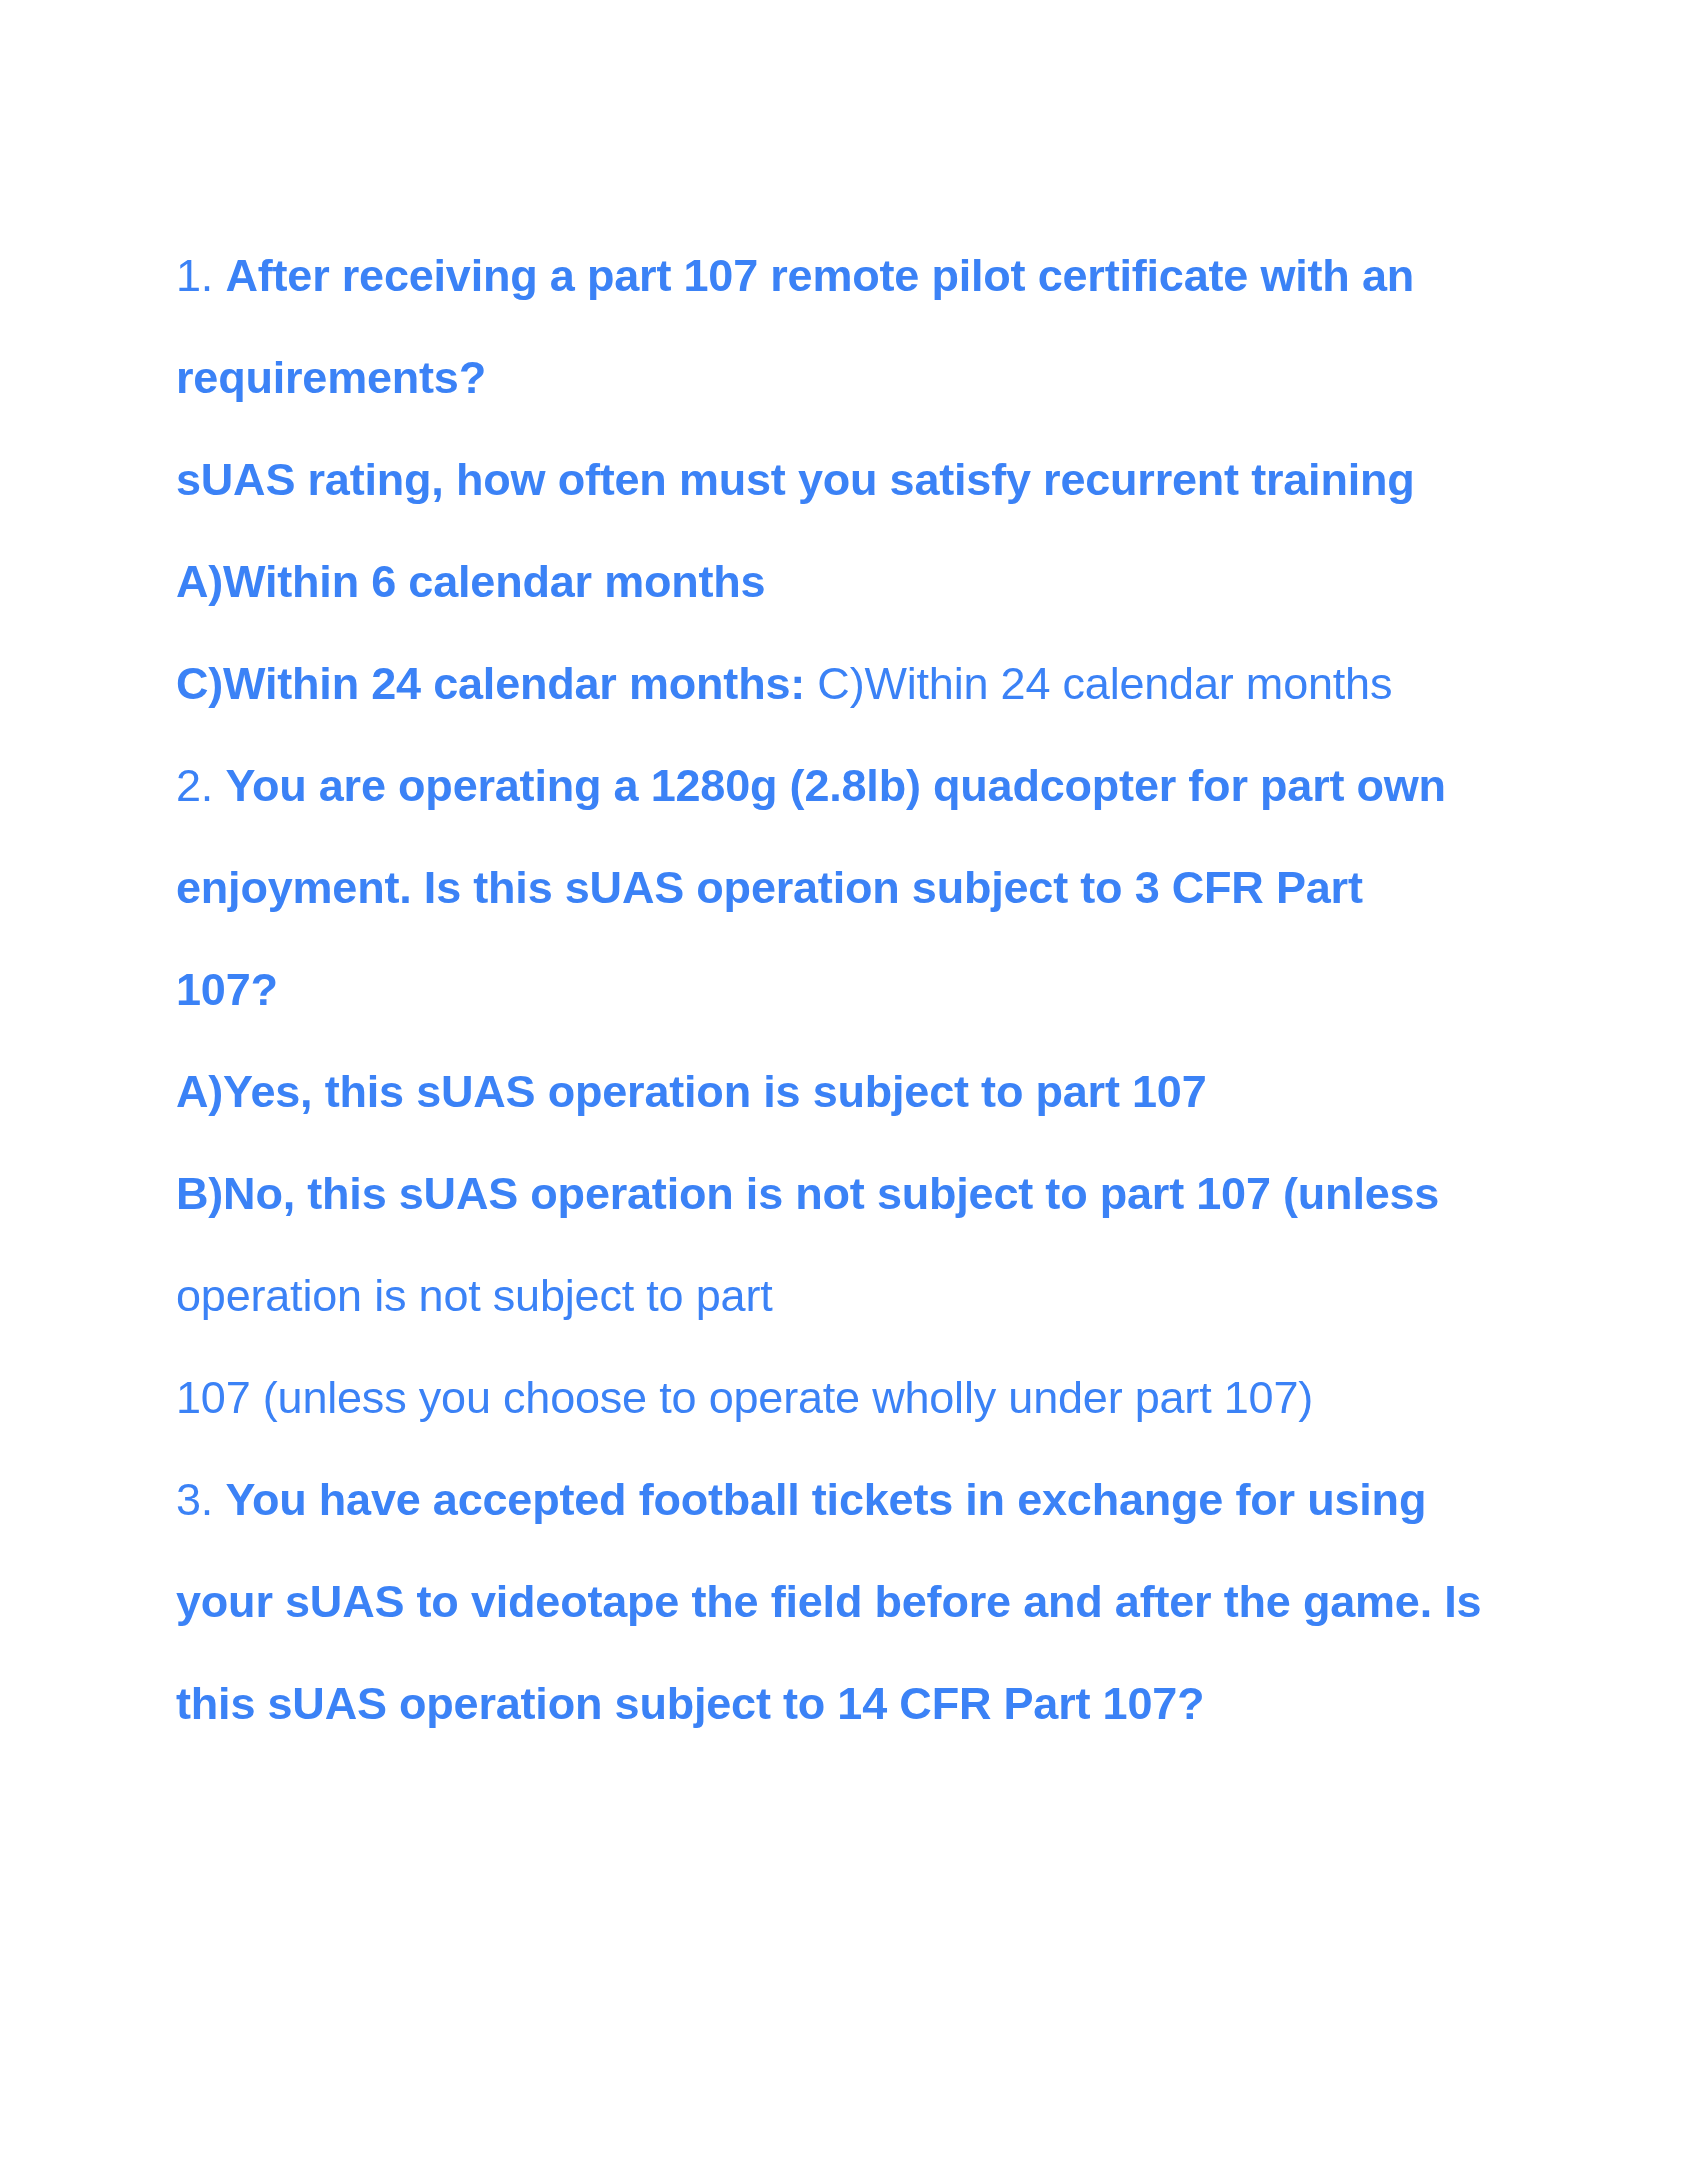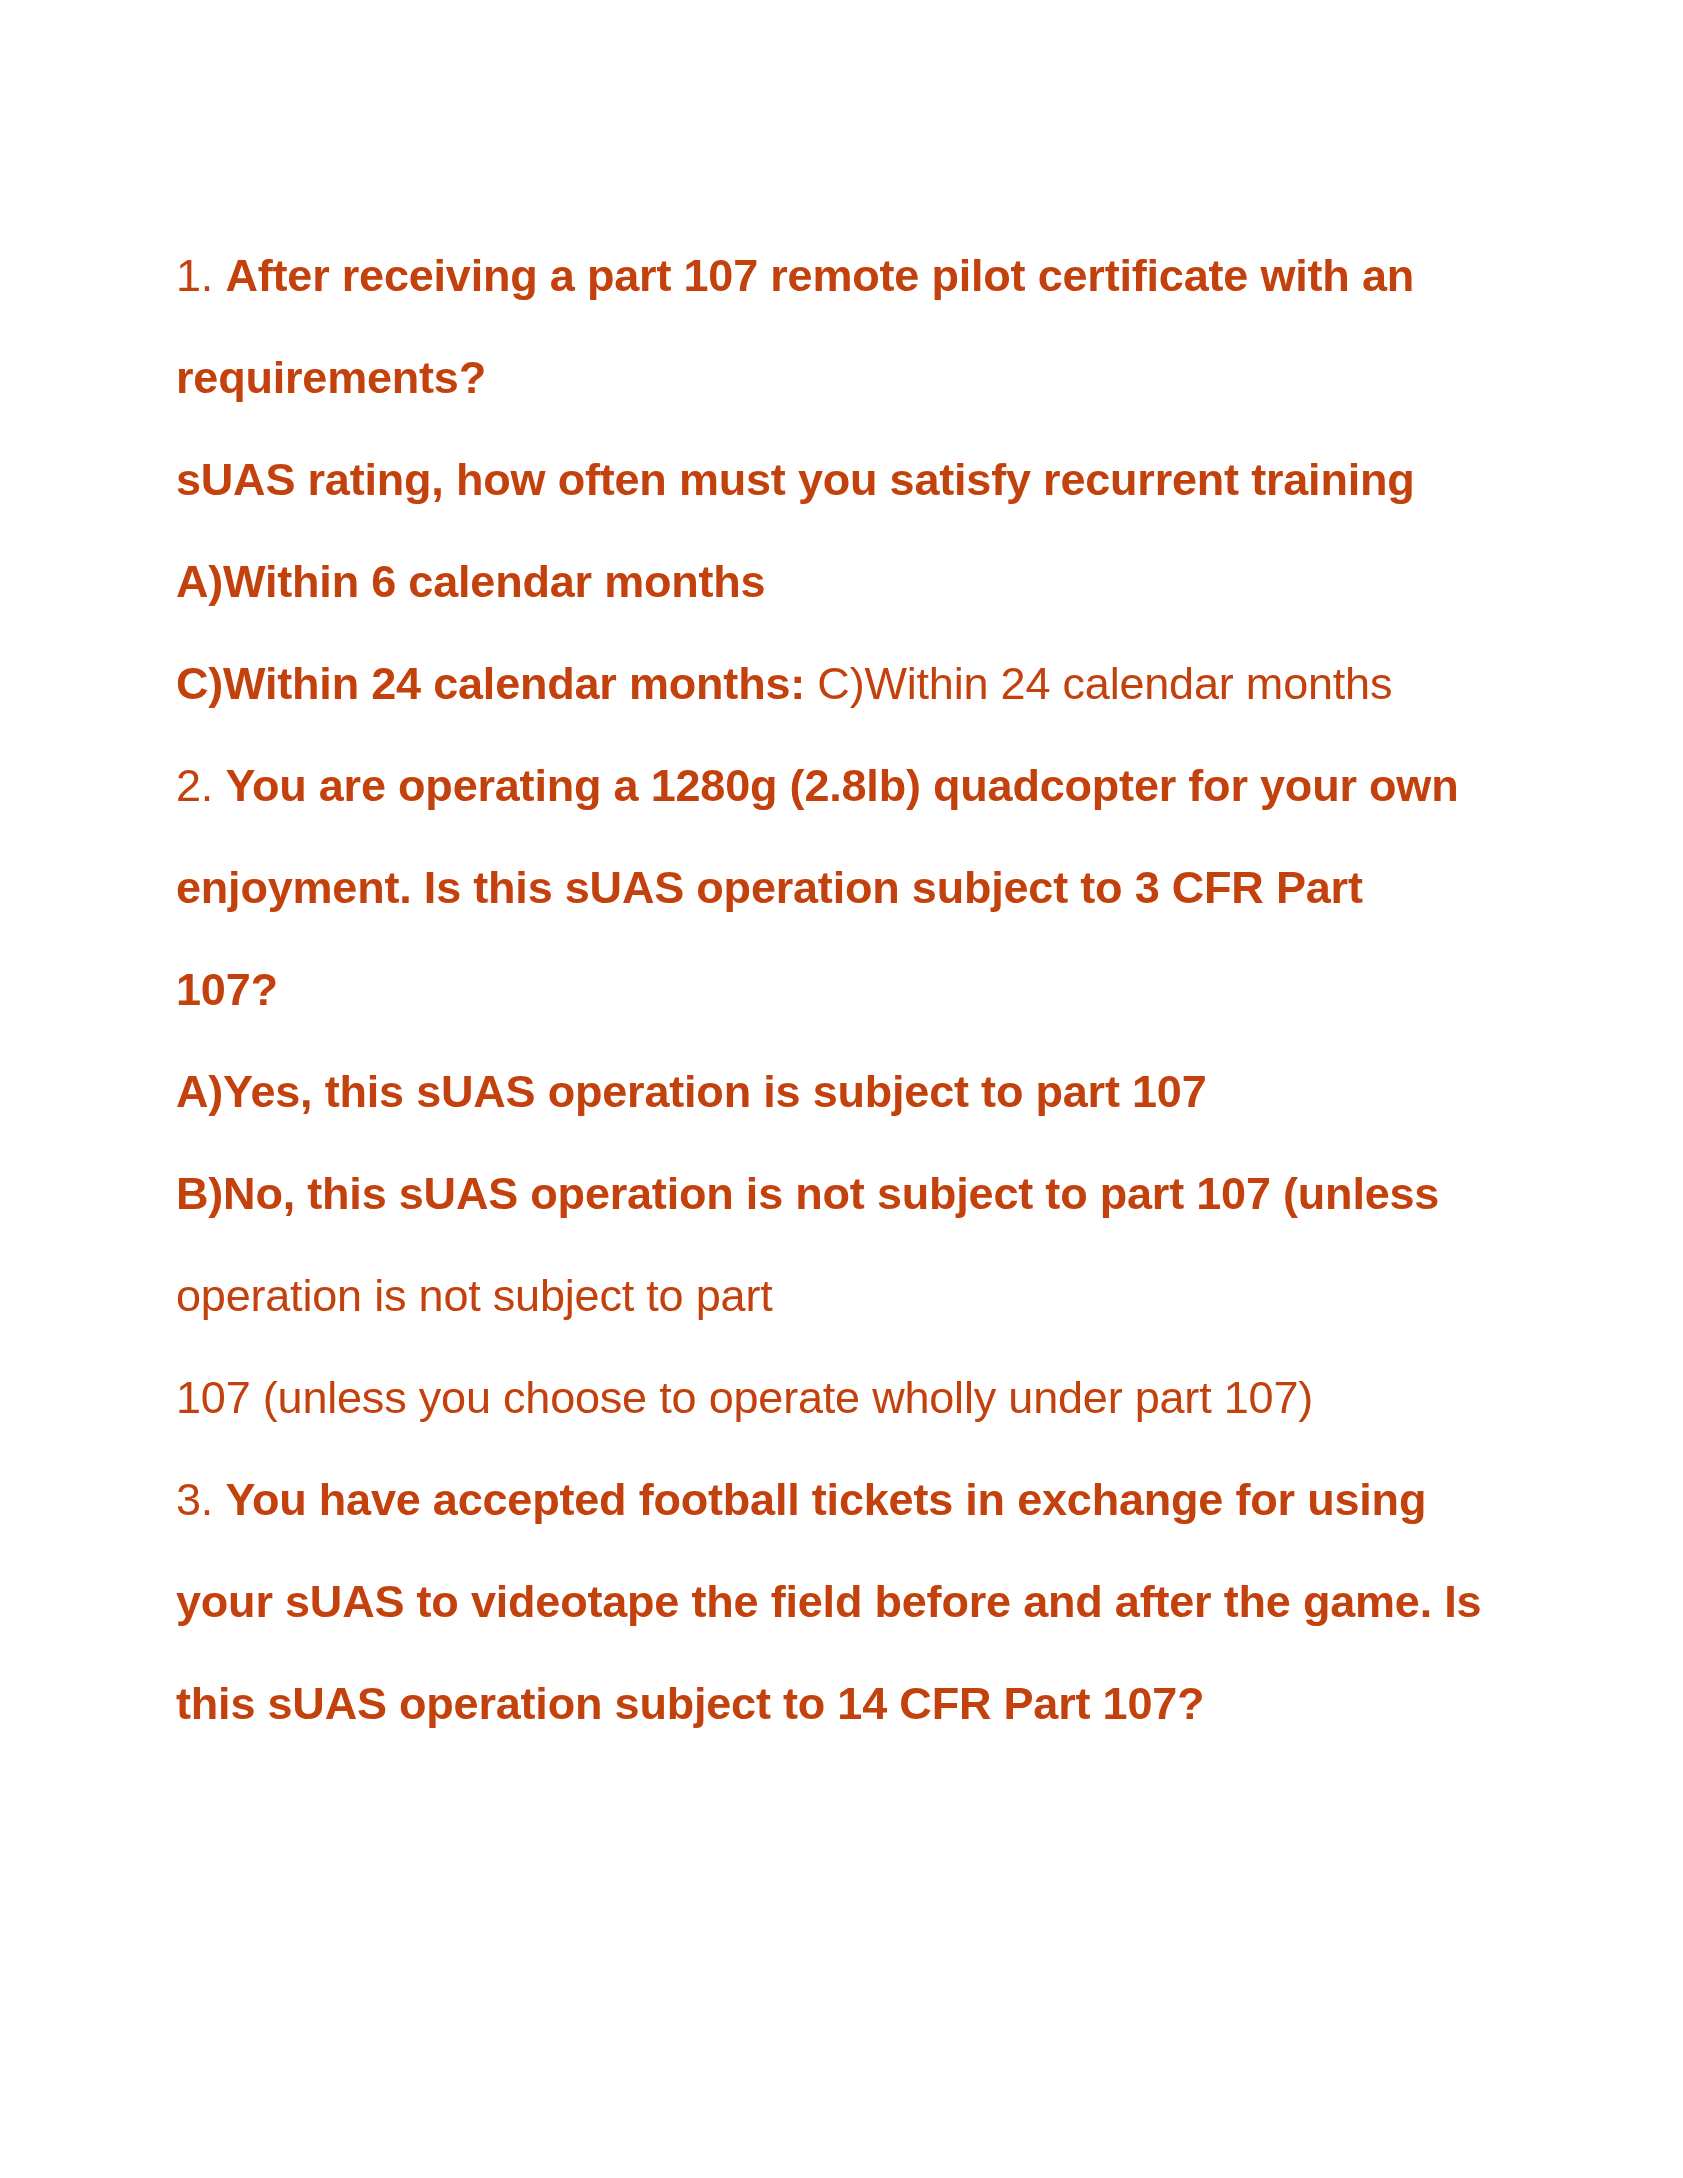--- a/index.html
+++ b/index.html
@@ -7,21 +7,21 @@
     padding: 0;
     background: #ffffff;
   }
   .page {
     position: relative;
     width: 1683px;
     height: 2178px;
     background: #ffffff;
     overflow: hidden;
     font-family: "Liberation Sans", "DejaVu Sans", sans-serif;
-    color: #c2410c;
+    color: #3b82f6;
   }
   .content {
     position: absolute;
     left: 176px;
     top: 225px;
     width: 1386px;
   }
   .line {
     font-size: 45px;
     line-height: 102px;
@@ -42,21 +42,21 @@
 
     <div class="line"><span class="run-reg"></span><span class="run-bold">requirements?</span><span class="run-reg"></span></div>
 
     <div class="line"><span class="run-reg"></span><span class="run-bold">sUAS rating, how often must you satisfy recurrent training</span><span class="run-reg"></span></div>
 
     <div class="line"><span class="run-reg"></span><span class="run-bold">A)Within 6 calendar months</span><span class="run-reg"></span></div>
 
 
     <div class="line"><span class="run-reg"></span><span class="run-bold">C)Within 24 calendar months:</span><span class="run-reg"> C)Within 24 calendar months</span></div>
 
-    <div class="line"><span class="run-reg">2. </span><span class="run-bold">You are operating a 1280g (2.8lb) quadcopter for your own</span><span class="run-reg"></span></div>
+    <div class="line"><span class="run-reg">2. </span><span class="run-bold">You are operating a 1280g (2.8lb) quadcopter for part own</span><span class="run-reg"></span></div>
 
     <div class="line"><span class="run-reg"></span><span class="run-bold">enjoyment. Is this sUAS operation subject to 3 CFR Part</span><span class="run-reg"></span></div>
 
     <div class="line"><span class="run-reg"></span><span class="run-bold">107?</span><span class="run-reg"></span></div>
 
     <div class="line"><span class="run-reg"></span><span class="run-bold">A)Yes, this sUAS operation is subject to part 107</span><span class="run-reg"></span></div>
 
     <div class="line"><span class="run-reg"></span><span class="run-bold">B)No, this sUAS operation is not subject to part 107 (unless</span><span class="run-reg"></span></div>
 
 

